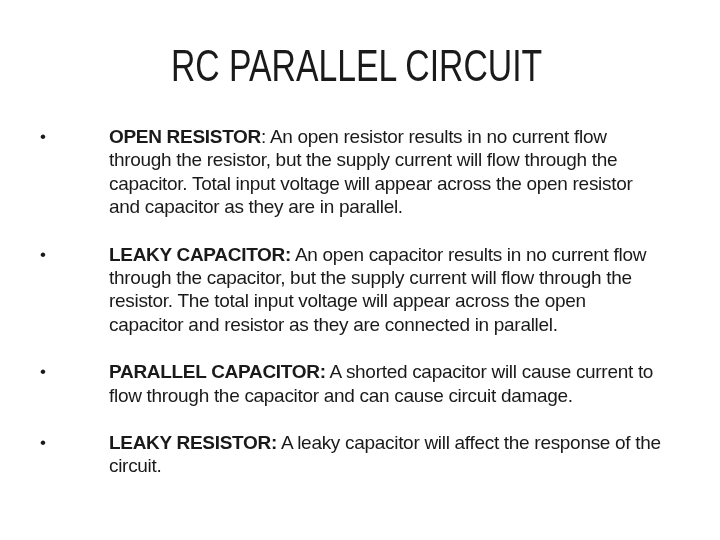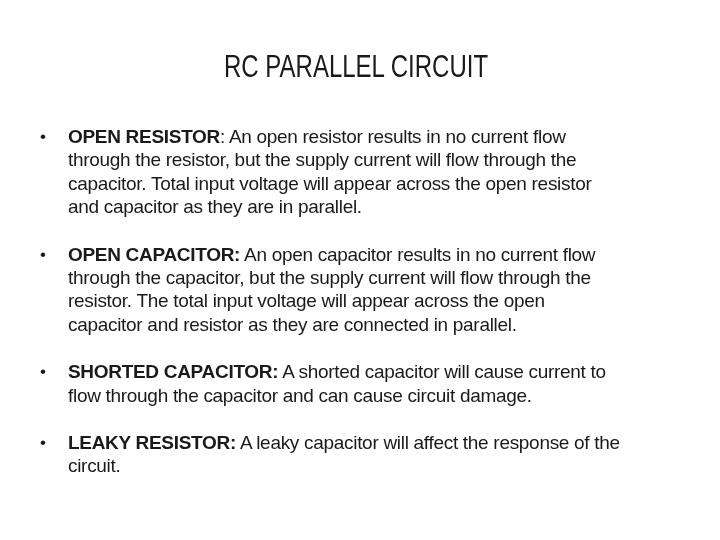--- a/index.html
+++ b/index.html
@@ -8,21 +8,21 @@
     width: 720px;
     height: 540px;
     background: #ffffff;
     color: #1a1a1a;
     font-family: "Liberation Sans", "DejaVu Sans", sans-serif;
     overflow: hidden;
   }
   .title {
     margin: 41px 7px 0 0;
     text-align: center;
-    font-size: 32px;
+    font-size: 45px;
     line-height: 50px;
     font-weight: 400;
   }
   .title-text {
     display: inline-block;
     transform: scaleX(0.75);
     transform-origin: 50% 50%;
     white-space: nowrap;
   }
   .bullets {
@@ -37,21 +37,21 @@
     position: relative;
     padding-left: 28px;
     margin-bottom: 24px;
   }
   .marker {
     position: absolute;
     left: 0;
     top: 0;
     font-size: 17px;
   }
-  .btext { white-space: pre-line; }
+  .btext { white-space: pre-line; margin-left: 41px; }
   .lead { font-weight: 700; }
 </style>
 </head>
 <body>
 
 <div class="slide">
 
   <h1 class="title"><span class="title-text">RC PARALLEL CIRCUIT</span></h1>
 
   <ul class="bullets">
@@ -59,29 +59,29 @@
     <li>
       <span class="marker">•</span>
       <div class="btext"><span class="lead">OPEN RESISTOR</span><span class="rest">: An open resistor results in no current flow
 through the resistor, but the supply current will flow through the
 capacitor. Total input voltage will appear across the open resistor
 and capacitor as they are in parallel.</span></div>
     </li>
 
     <li>
       <span class="marker">•</span>
-      <div class="btext"><span class="lead">OPEN CAPACITOR:</span><span class="rest"> An open capacitor results in no current flow
+      <div class="btext"><span class="lead">LEAKY CAPACITOR:</span><span class="rest"> An open capacitor results in no current flow
 through the capacitor, but the supply current will flow through the
 resistor. The total input voltage will appear across the open
 capacitor and resistor as they are connected in parallel.</span></div>
     </li>
 
     <li>
       <span class="marker">•</span>
-      <div class="btext"><span class="lead">SHORTED CAPACITOR:</span><span class="rest"> A shorted capacitor will cause current to
+      <div class="btext"><span class="lead">PARALLEL CAPACITOR:</span><span class="rest"> A shorted capacitor will cause current to
 flow through the capacitor and can cause circuit damage.</span></div>
     </li>
 
     <li>
       <span class="marker">•</span>
       <div class="btext"><span class="lead">LEAKY RESISTOR:</span><span class="rest"> A leaky capacitor will affect the response of the
 circuit.</span></div>
     </li>
 
   </ul>

